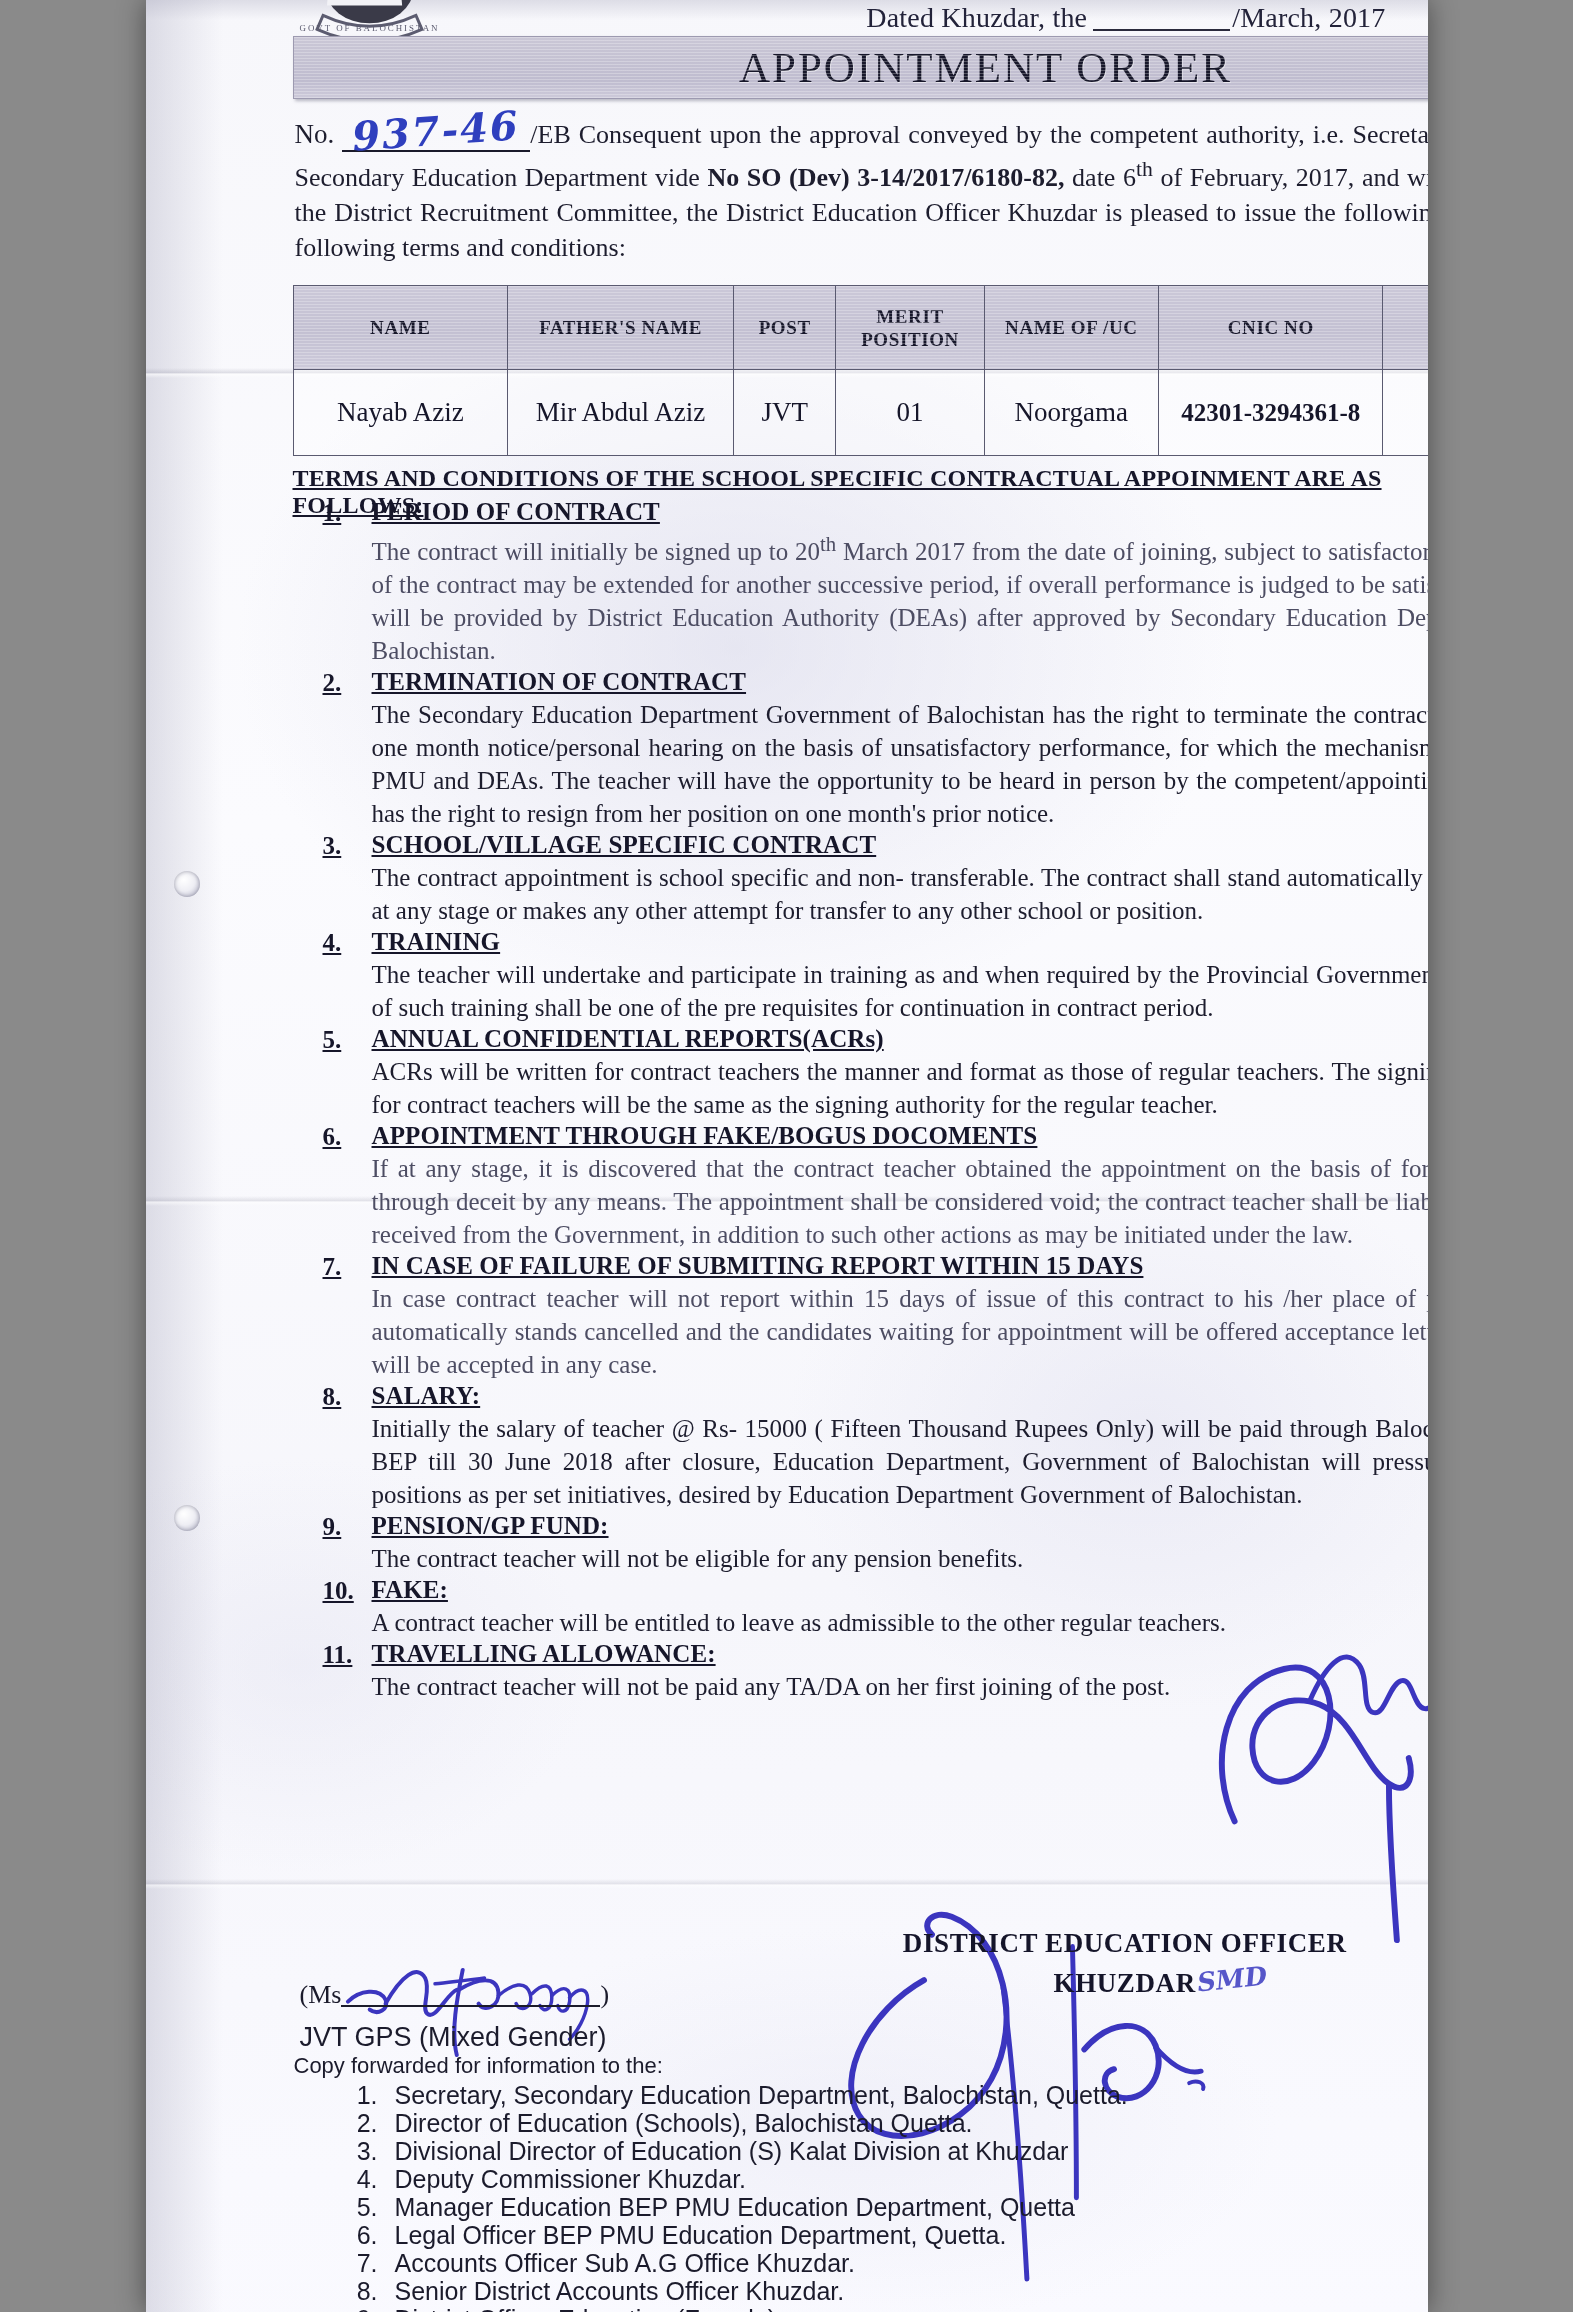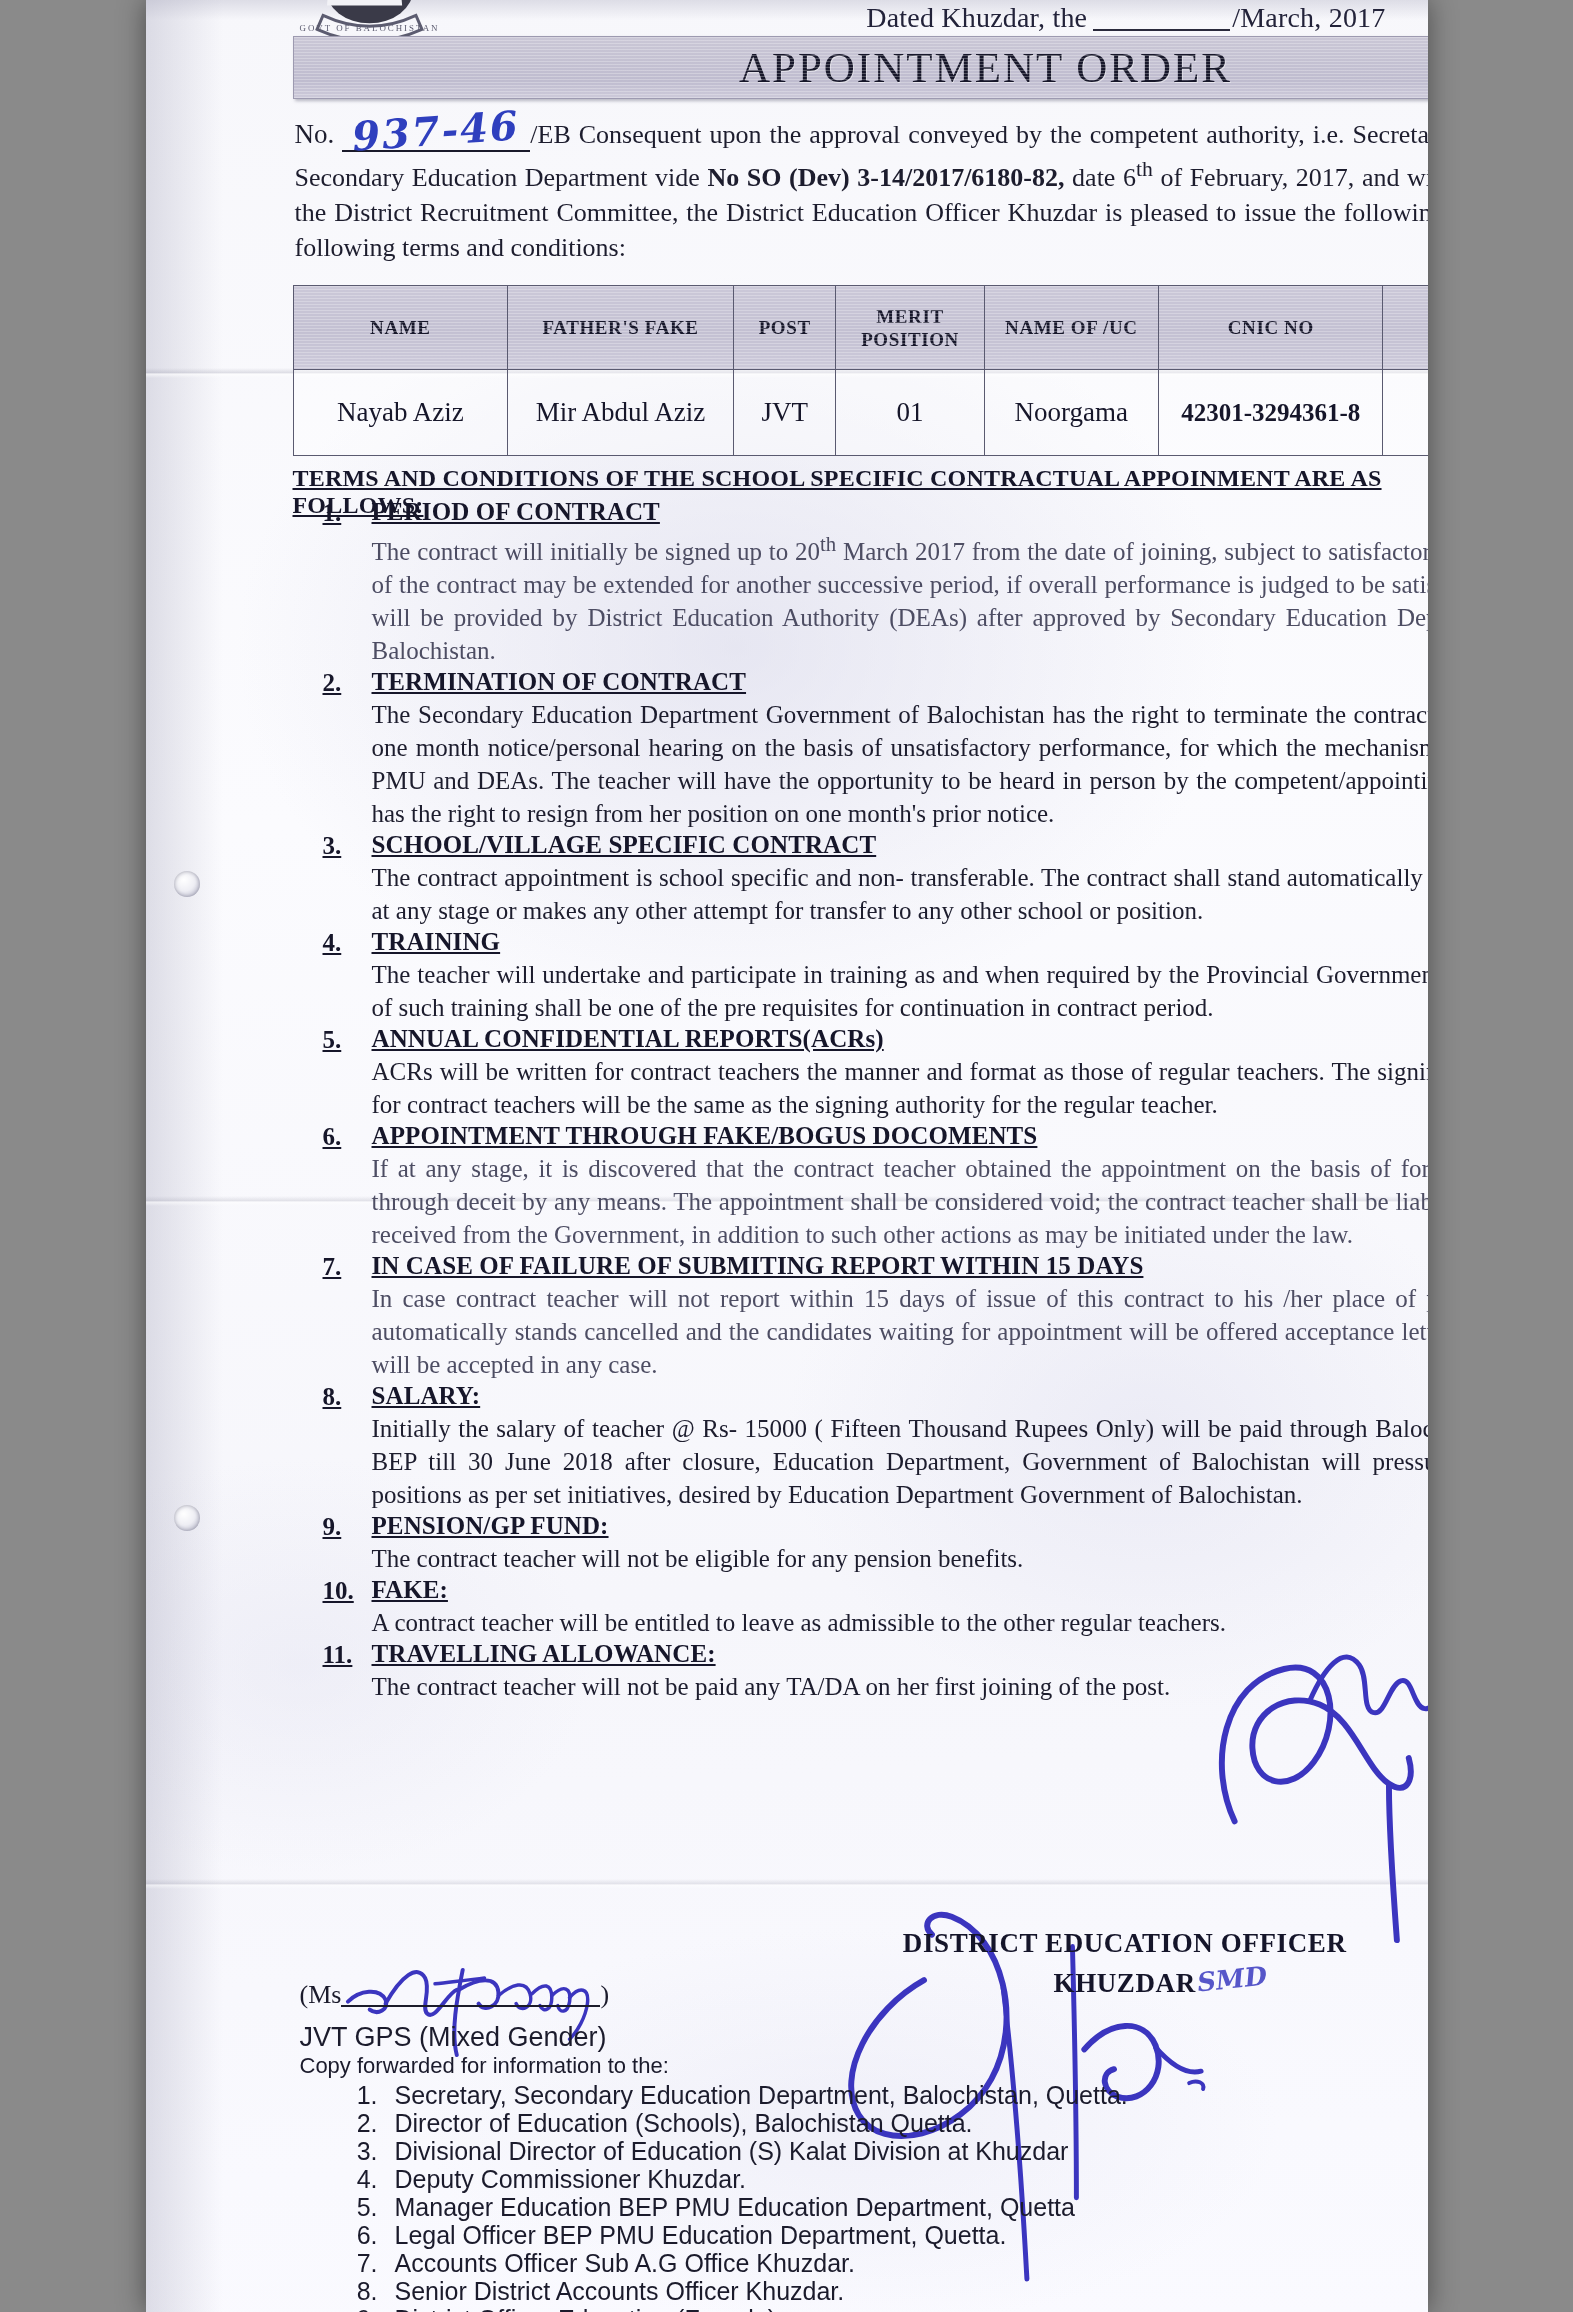--- a/index.html
+++ b/index.html
@@ -233,21 +233,21 @@
   }
   .signer .jvt {
     display: block;
     margin-top: 12px;
     font-size: 27px;
     font-family: "Liberation Sans", sans-serif;
     font-weight: 500;
   }
   .copy-head {
     position: absolute;
-    left: 154px; top: 2053px;
+    left: 148px; top: 2053px;
     font-size: 22px;
     font-family: "Liberation Sans", sans-serif;
     color: #1b1b2c;
   }
   .copy-list {
     position: absolute;
     left: 184px; top: 2081px;
     width: 990px;
     margin: 0;
     padding: 0 0 0 65px;
@@ -329,21 +329,21 @@
         <col style="width:16.3%">
         <col style="width:7.4%">
         <col style="width:10.7%">
       <col style="width:12.6%">
         <col style="width:16.2%">
         <col style="width:21.3%">
     </colgroup>
     <thead>
       <tr>
         <th class="ruled">NAME</th>
-        <th class="ruled">FATHER'S FAKE</th>
+        <th class="ruled">FATHER'S NAME</th>
         <th class="ruled">POST</th>
         <th class="ruled">MERIT POSITION</th>
         <th class="ruled">NAME OF /UC</th>
         <th class="ruled">CNIC NO</th>
         <th class="ruled">PLACE OF POSTING</th>
       </tr>
     </thead>
     <tbody>
       <tr>
         <td>Nayab Aziz</td>

